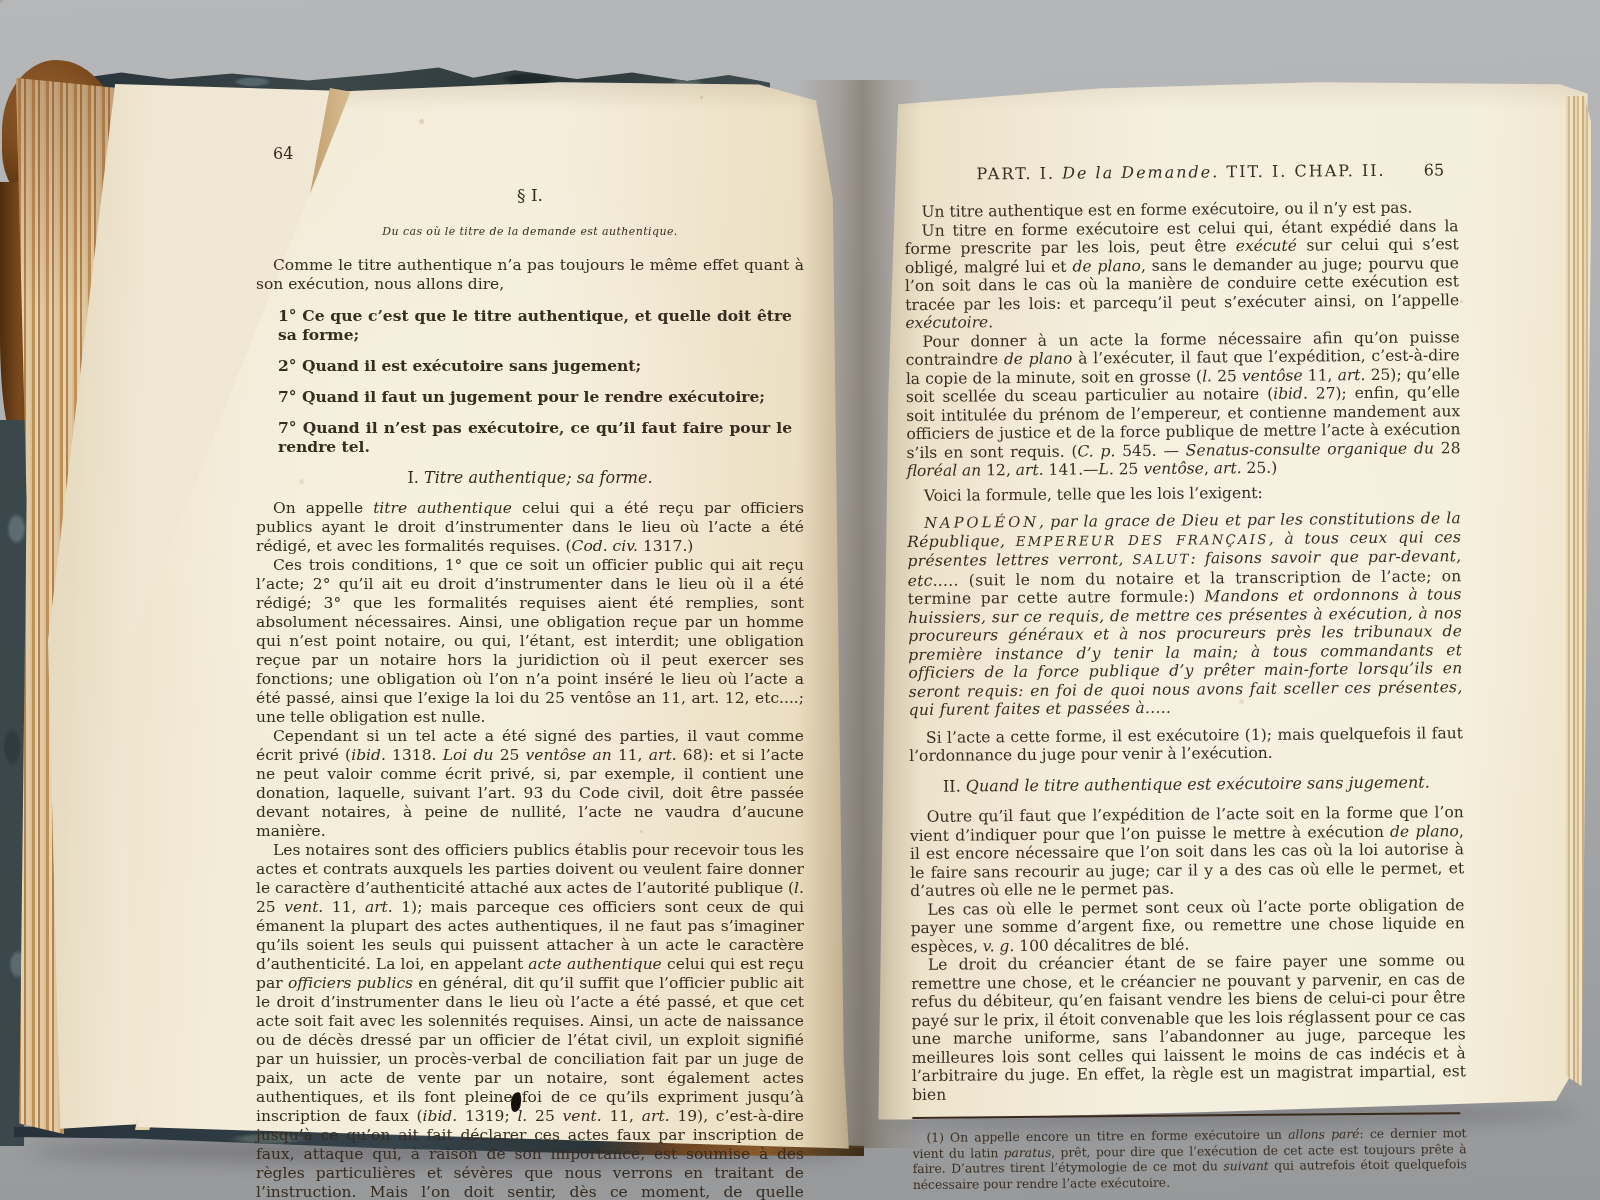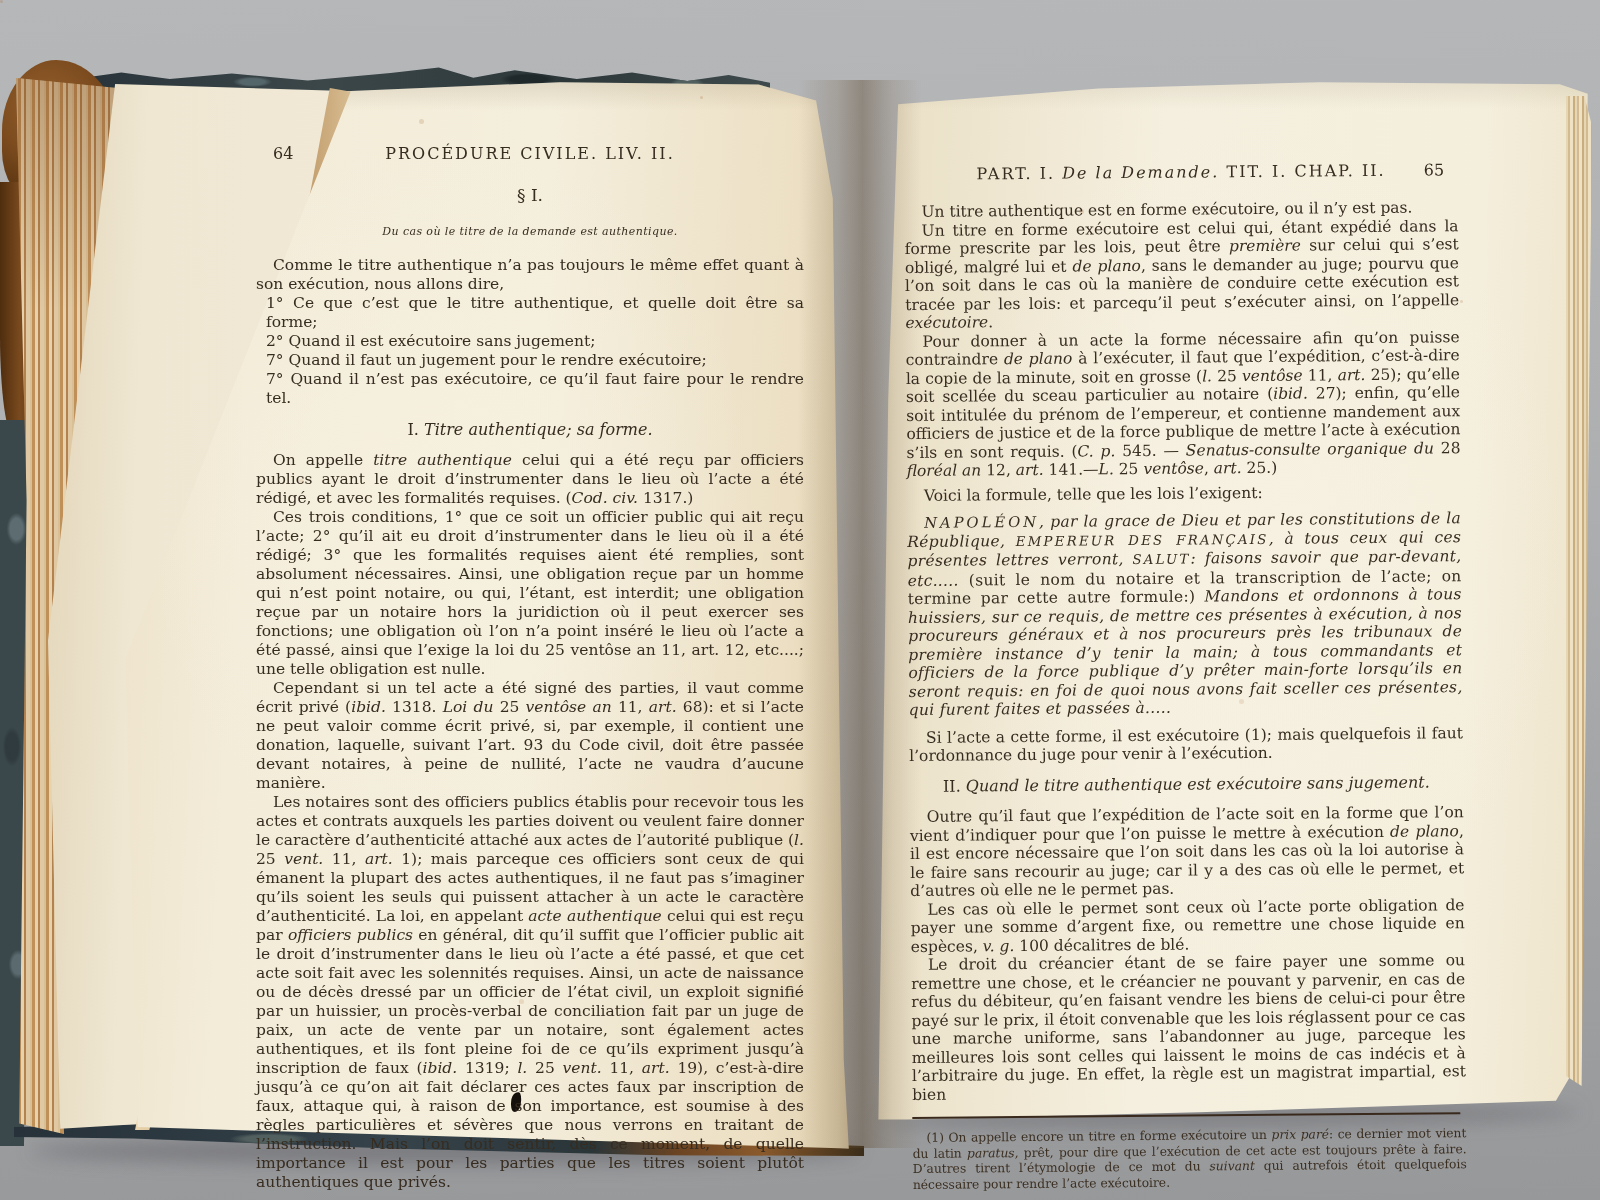--- a/index.html
+++ b/index.html
@@ -96,21 +96,21 @@
     transform:rotate(-0.5deg); transform-origin:left top;}
   .pghead{position:relative; height:22px; font-size:16px; letter-spacing:2px; white-space:nowrap;}
   .pghead .runtitle{display:block; text-align:center;}
   .pghead .pagenum{position:absolute; top:0; letter-spacing:0;}
   .pagenum-left{left:17px;}
   .pagenum-right{right:14px;}
   .sectmark{text-align:center; font-size:17px; margin-top:20px;}
   .subtitle{text-align:center; font-style:italic; font-size:11px; margin-top:17px; letter-spacing:.4px;}
   .body{margin-top:15px; text-align:justify;}
   .p{text-indent:17px; margin:0;}
-  .pl{margin:0; padding-left:10px;}
+  .pl{margin:12px; padding-left:10px;font-weight:bold;}
   .h-center{text-align:center; text-indent:0; margin:12px 0 12px 0; font-size:16px;}
   .formula{font-style:italic; margin:9px 0 9px 0; letter-spacing:.3px;}
   .formula .sc{letter-spacing:3px; font-size:.95em;}
   .formula .sc2{letter-spacing:2.2px; font-size:.86em;}
   .formula .rm{font-style:normal;}
   .gap-s{height:6px;}
   .footrule{border:none; border-top:2px solid #38291c; margin:13px 0 8px 0; width:99%;}
   .footnote{font-size:12.3px; line-height:15.5px; text-align:justify; text-indent:14px; color:#3b2f22;}
   i{font-style:italic;}
 </style>
@@ -136,21 +136,20 @@
   <div class="abs page-right"></div>
   <div class="abs edge-stack-right"></div>
   <div class="abs gutter"></div>
 
   <div class="abs blot"></div>
   <div class="abs foxing"></div>
 
   <div class="textcol left-text">
     <div class="pghead">
       <span class="pagenum pagenum-left">64</span>
-      <span class="runtitle">PROCÉDURE CIVILE. LIV. II.</span>
     </div>
     <div class="sectmark">§ I.</div>
     <div class="subtitle">Du cas où le titre de la demande est authentique.</div>
     <div class="body">
       <p class="p">Comme le titre authentique n’a pas toujours le même effet quant à son exécution, nous allons dire,</p>
       <p class="pl">1° Ce que c’est que le titre authentique, et quelle doit être sa forme;</p>
       <p class="pl">2° Quand il est exécutoire sans jugement;</p>
       <p class="pl">7° Quand il faut un jugement pour le rendre exécutoire;</p>
       <p class="pl">7° Quand il n’est pas exécutoire, ce qu’il faut faire pour le rendre tel.</p>
       <p class="h-center">I. <i>Titre authentique; sa forme.</i></p>
@@ -161,29 +160,29 @@
     </div>
   </div>
 
   <div class="textcol right-text">
     <div class="pghead">
       <span class="runtitle">PART. I. <i>De la Demande.</i> TIT. I. CHAP. II.</span>
       <span class="pagenum pagenum-right">65</span>
     </div>
     <div class="body">
       <p class="p">Un titre authentique est en forme exécutoire, ou il n’y est pas.</p>
-      <p class="p">Un titre en forme exécutoire est celui qui, étant expédié dans la forme prescrite par les lois, peut être <i>première</i> sur celui qui s’est obligé, malgré lui et <i>de plano</i>, sans le demander au juge; pourvu que l’on soit dans le cas où la manière de conduire cette exécution est tracée par les lois: et parcequ’il peut s’exécuter ainsi, on l’appelle <i>exécutoire</i>.</p>
+      <p class="p">Un titre en forme exécutoire est celui qui, étant expédié dans la forme prescrite par les lois, peut être <i>exécuté</i> sur celui qui s’est obligé, malgré lui et <i>de plano</i>, sans le demander au juge; pourvu que l’on soit dans le cas où la manière de conduire cette exécution est tracée par les lois: et parcequ’il peut s’exécuter ainsi, on l’appelle <i>exécutoire</i>.</p>
       <p class="p">Pour donner à un acte la forme nécessaire afin qu’on puisse contraindre <i>de plano</i> à l’exécuter, il faut que l’expédition, c’est-à-dire la copie de la minute, soit en grosse (<i>l.</i> 25 <i>ventôse</i> 11, <i>art.</i> 25); qu’elle soit scellée du sceau particulier au notaire (<i>ibid.</i> 27); enfin, qu’elle soit intitulée du prénom de l’empereur, et contienne mandement aux officiers de justice et de la force publique de mettre l’acte à exécution s’ils en sont requis. (<i>C. p.</i> 545. — <i>Senatus-consulte organique du</i> 28 <i>floréal an</i> 12, <i>art.</i> 141.—<i>L.</i> 25 <i>ventôse</i>, <i>art.</i> 25.)</p>
       <div class="gap-s"></div>
       <p class="p">Voici la formule, telle que les lois l’exigent:</p>
       <p class="p formula"><span class="sc">NAPOLÉON</span>, par la grace de Dieu et par les constitutions de la République, <span class="sc2">EMPEREUR DES FRANÇAIS</span>, à tous ceux qui ces présentes lettres verront, <span class="sc2">SALUT</span>: faisons savoir que par-devant, etc..... <span class="rm">(suit le nom du notaire et la transcription de l’acte; on termine par cette autre formule:)</span> Mandons et ordonnons à tous huissiers, sur ce requis, de mettre ces présentes à exécution, à nos procureurs généraux et à nos procureurs près les tribunaux de première instance d’y tenir la main; à tous commandants et officiers de la force publique d’y prêter main-forte lorsqu’ils en seront requis: en foi de quoi nous avons fait sceller ces présentes, qui furent faites et passées à.....</p>
       <p class="p">Si l’acte a cette forme, il est exécutoire (1); mais quelquefois il faut l’ordonnance du juge pour venir à l’exécution.</p>
       <p class="h-center">II. <i>Quand le titre authentique est exécutoire sans jugement.</i></p>
       <p class="p">Outre qu’il faut que l’expédition de l’acte soit en la forme que l’on vient d’indiquer pour que l’on puisse le mettre à exécution <i>de plano</i>, il est encore nécessaire que l’on soit dans les cas où la loi autorise à le faire sans recourir au juge; car il y a des cas où elle le permet, et d’autres où elle ne le permet pas.</p>
       <p class="p">Les cas où elle le permet sont ceux où l’acte porte obligation de payer une somme d’argent fixe, ou remettre une chose liquide en espèces, <i>v. g.</i> 100 décalitres de blé.</p>
       <p class="p">Le droit du créancier étant de se faire payer une somme ou remettre une chose, et le créancier ne pouvant y parvenir, en cas de refus du débiteur, qu’en faisant vendre les biens de celui-ci pour être payé sur le prix, il étoit convenable que les lois réglassent pour ce cas une marche uniforme, sans l’abandonner au juge, parceque les meilleures lois sont celles qui laissent le moins de cas indécis et à l’arbitraire du juge. En effet, la règle est un magistrat impartial, est bien</p>
     </div>
     <hr class="footrule">
-    <p class="footnote">(1) On appelle encore un titre en forme exécutoire un <i>prix paré</i>: ce dernier mot vient du latin <i>paratus</i>, prêt, pour dire que l’exécution de cet acte est toujours prête à faire. D’autres tirent l’étymologie de ce mot du <i>suivant</i> qui autrefois étoit quelquefois nécessaire pour rendre l’acte exécutoire.</p>
+    <p class="footnote">(1) On appelle encore un titre en forme exécutoire un <i>allons paré</i>: ce dernier mot vient du latin <i>paratus</i>, prêt, pour dire que l’exécution de cet acte est toujours prête à faire. D’autres tirent l’étymologie de ce mot du <i>suivant</i> qui autrefois étoit quelquefois nécessaire pour rendre l’acte exécutoire.</p>
 
   </div>
 
 </div>
 
 </body></html>

